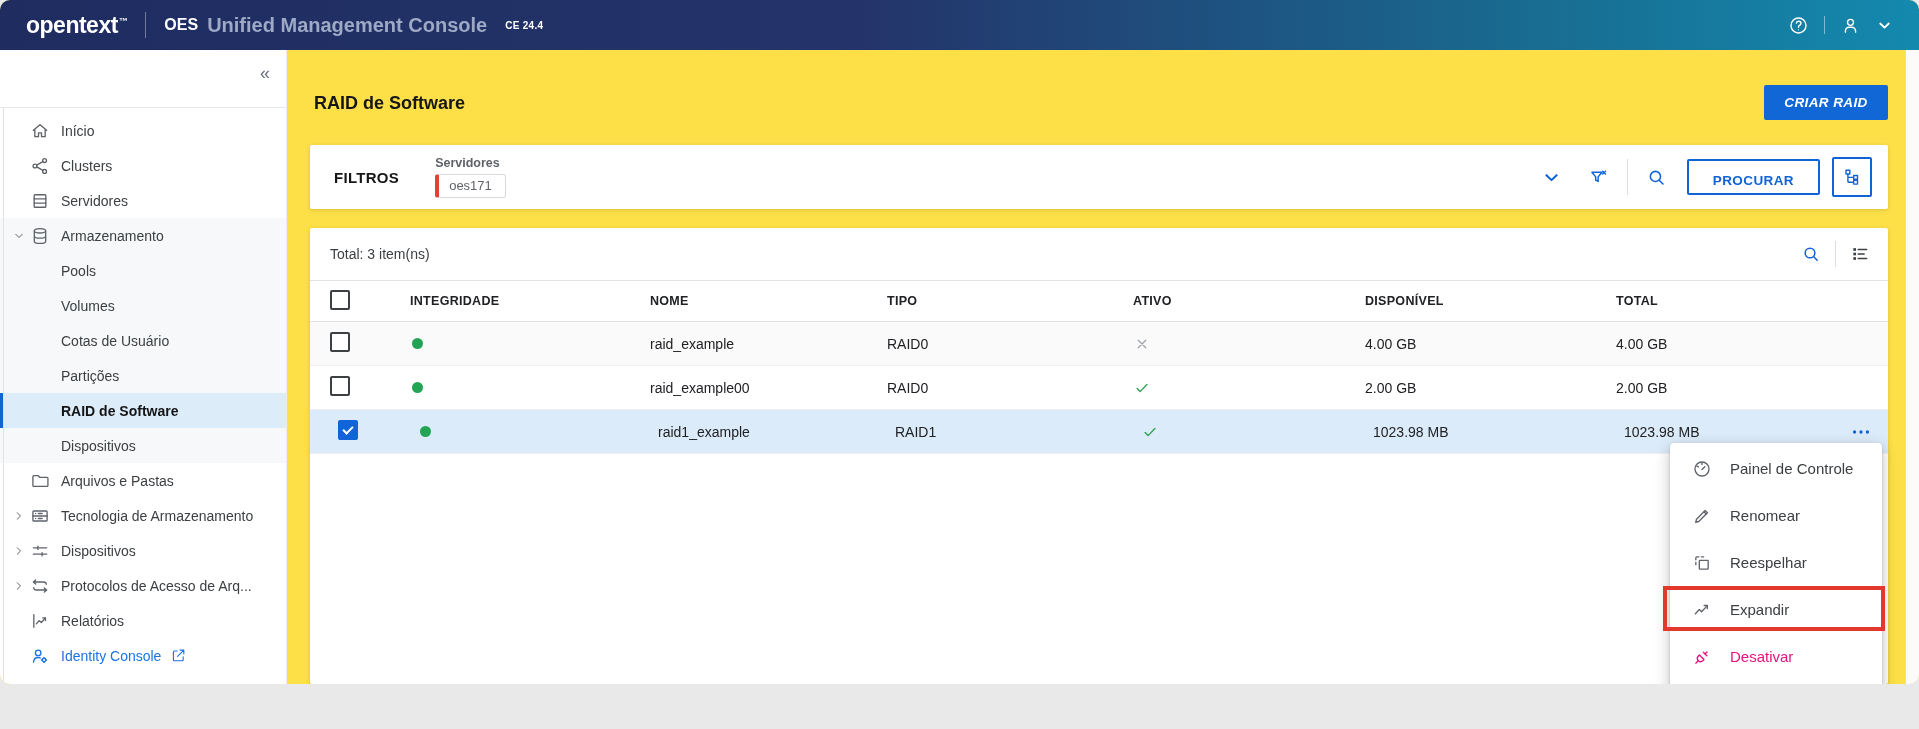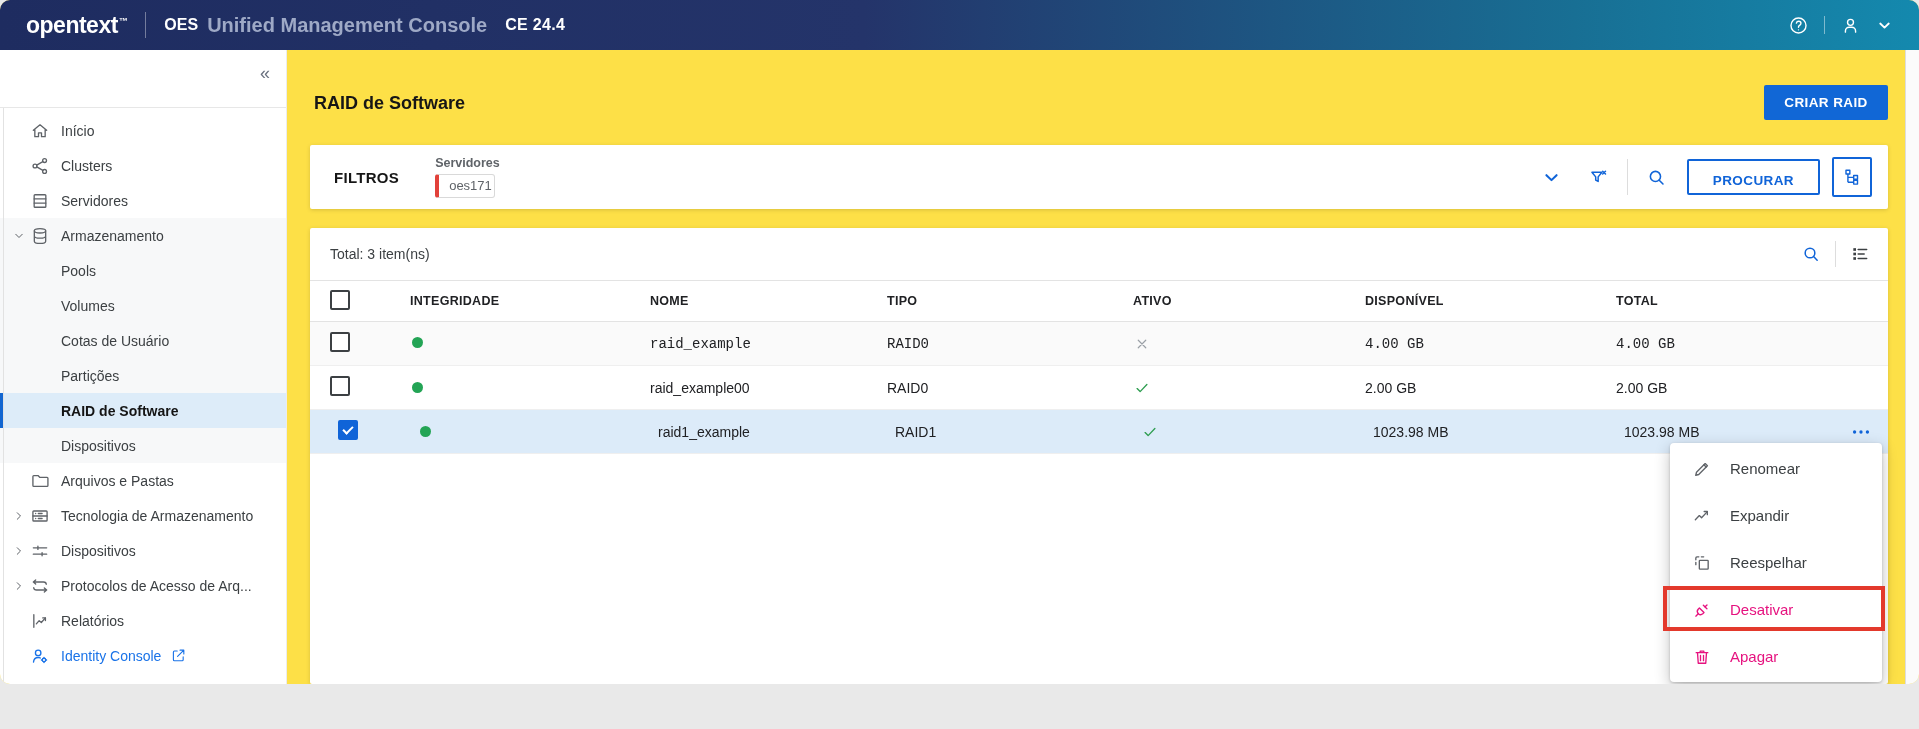--- a/index.html
+++ b/index.html
@@ -9,21 +9,21 @@
 
   
   .hdr{position:absolute;left:0;top:0;width:100%;height:50px;box-sizing:border-box;
        background:linear-gradient(90deg,#1e2c60 0%,#24346a 45%,#186f94 82%,#1489ae 100%);
        display:flex;align-items:center;padding:0 26px;color:#fff;z-index:10;}
   .logo{font-size:23px;font-weight:700;letter-spacing:-0.5px;}
   .logo sup{font-size:9px;font-weight:700;margin-left:1px;}
   .hdr-div{width:1px;height:26px;background:rgba(255,255,255,.38);margin:0 18px;}
   .prod{font-size:16px;font-weight:700;}
   .prod-suffix{font-size:20px;font-weight:700;color:#9ea9c6;margin-left:9px;}
-  .ver{font-size:16px;font-weight:700;margin-left:18px;letter-spacing:.3px;}
+  .ver{font-size:10px;font-weight:700;margin-left:18px;letter-spacing:.3px;}
   .hdr-right{margin-left:auto;display:flex;align-items:center;gap:15px;}
   .hdr-ic{width:21px;height:21px;color:#fff;cursor:pointer;display:inline-flex;}
   .hdr-sep{width:1px;height:18px;background:rgba(255,255,255,.45);}
   .hdr-caret{width:17px;height:17px;color:#fff;cursor:pointer;display:inline-flex;}
 
   
   .sidebar{position:absolute;left:0;top:50px;width:287px;bottom:0;background:#fff;
            border-right:1px solid #ececec;box-sizing:border-box;z-index:5;}
   .sb-top{height:57px;border-bottom:1px solid #e7e7e7;position:relative;}
   .collapse{position:absolute;right:16px;top:14px;color:#6b7280;font-size:18px;cursor:pointer;line-height:1;}
@@ -41,30 +41,30 @@
   .nav-item.selected .nav-label{font-weight:700;color:#141414;}
   .nav-item.selected::before{content:"";position:absolute;left:0;top:0;bottom:0;width:4px;background:#1266d1;}
   .nav-item.link,.nav-item.link .icn{color:#1a73e8;}
   .nav-item .ext{width:17px;height:17px;margin-left:9px;color:#1a73e8;}
   .nav-item .ext svg{width:17px;height:17px;}
 
   
   .page-title{position:absolute;left:314px;top:93px;font-size:18px;font-weight:700;color:#161616;}
   .btn-primary{position:absolute;left:1764px;top:85px;width:124px;height:35px;background:#1167d6;
                color:#fff;border:none;border-radius:2px;font-family:inherit;font-size:13.5px;
-               font-weight:700;letter-spacing:.4px;cursor:pointer;}
+               font-weight:700;letter-spacing:.4px;cursor:pointer;font-style:italic;}
   .card{background:#fff;box-shadow:0 1px 4px rgba(0,0,0,.15);border-radius:2px;box-sizing:border-box;}
 
   
   .filter-card{position:absolute;left:310px;top:145px;width:1578px;height:64px;
                display:flex;align-items:center;padding:0 16px;}
   .filters-title{font-size:15px;font-weight:700;color:#161616;letter-spacing:.3px;margin:0 36px 0 8px;}
   .fgroup-label{font-size:12.5px;font-weight:700;color:#5f6368;}
   .chip{display:inline-flex;margin-top:4px;border:1px solid #d9d9d9;border-left:4px solid #e2413a;
-        border-radius:3px;padding:3px 2px 4px 10px;font-size:13px;color:#5f6368;cursor:pointer;}
+        border-radius:3px;padding:3px 13px 4px 10px;font-size:13px;color:#5f6368;cursor:pointer;}
   .filter-right{margin-left:auto;display:flex;align-items:center;}
   .f-ic{width:21px;height:21px;color:#1064d8;cursor:pointer;display:inline-flex;}
   .f-ic svg{width:21px;height:21px;}
   .v-div{width:1px;height:36px;background:#ddd;}
   .btn-outline{height:36px;border:2px solid #1064d8;border-radius:2px;background:#fff;color:#1064d8;
                font-family:inherit;font-size:13.5px;font-weight:700;letter-spacing:.4px;
                padding:12px 24px;cursor:pointer;}
   .btn-sq{width:36px;height:36px;border:2px solid #1064d8;border-radius:2px;background:#fff;
           color:#1064d8;display:inline-flex;align-items:center;justify-content:center;cursor:pointer;padding:0;}
   .btn-sq svg{width:20px;height:20px;}
@@ -77,21 +77,21 @@
   .tbl-tools{margin-left:auto;display:flex;align-items:center;gap:14px;}
   .t-ic{width:20px;height:20px;display:inline-flex;cursor:pointer;}
   .t-ic svg{width:20px;height:20px;}
   .blue{color:#1064d8;} .gray{color:#3c4043;}
   .v-div2{width:1px;height:26px;background:#ddd;}
   .grid{display:grid;grid-template-columns:80px 240px 237px 246px 232px 251px 1fr;
         align-items:center;padding-left:20px;box-sizing:border-box;}
   .tbl-head{height:42px;border-top:1px solid #e3e3e3;border-bottom:1px solid #e3e3e3;
             font-size:12.5px;font-weight:700;color:#202124;letter-spacing:.3px;}
   .tr{height:44px;border-bottom:1px solid #efefef;font-size:14px;color:#202124;position:relative;}
-  .tr.stripe{background:#fafafa;font-family:Liberation Mono, monospace;}
+  .tr.stripe{background:#fafafa;}
   .tr.selected{background:#dcebf9;padding-left:28px;}
   .cb{width:16px;height:16px;border:2px solid #3c4043;border-radius:2px;display:inline-block;
       position:relative;cursor:pointer;background:#fff;}
   .cb.checked{background:#1064d8;border-color:#1064d8;}
   .cb.checked::after{content:"";position:absolute;left:3px;top:3.5px;width:8px;height:4px;
       border-left:2px solid #fff;border-bottom:2px solid #fff;transform:rotate(-45deg);}
   .dot{width:11px;height:11px;border-radius:50%;background:#23a455;display:inline-block;margin-left:2px;}
   .st-ic{width:18px;height:18px;display:inline-flex;}
   .st-ic svg{width:18px;height:18px;}
   .ok{color:#2f9e51;} .no{color:#9aa0a6;}
@@ -427,44 +427,53 @@
             </svg>
           </span>
         </div>
       </div>
   </div>
 
   <div class="menu">
       <div class="menu-item">
         <span class="icn">
           <svg viewBox="0 0 24 24" fill="none" stroke="currentColor" stroke-width="1.6" stroke-linecap="round" stroke-linejoin="round">
+            <circle cx="12" cy="12" r="8.4"></circle>
+            <path d="M12 12.7l3.4-3.4M12 4.7v2M6 8.5l1.7 1"></path>
+          </svg>
+        </span>
+        <span>Painel de Controle</span>
+      </div>
+      <div class="menu-item">
+        <span class="icn">
+          <svg viewBox="0 0 24 24" fill="none" stroke="currentColor" stroke-width="1.6" stroke-linecap="round" stroke-linejoin="round">
             <path d="M4.5 19.5l.9-3.6L15.8 5.5l2.7 2.7L8.1 18.6l-3.6.9z"></path>
             <path d="M14.3 7l2.7 2.7"></path>
           </svg>
         </span>
         <span>Renomear</span>
       </div>
       <div class="menu-item">
         <span class="icn">
           <svg viewBox="0 0 24 24" fill="none" stroke="currentColor" stroke-width="1.6" stroke-linecap="round" stroke-linejoin="round">
+            <rect x="8.8" y="8.8" width="10.6" height="10.6" rx="0.8"></rect>
+            <path d="M4.6 8.2V5.9c0-.7.6-1.3 1.3-1.3h2.3M11.2 4.6h2.8M4.6 11.2v2.8"></path>
+          </svg>
+        </span>
+        <span>Reespelhar</span>
+      </div>
+      <div class="menu-item">
+        <span class="icn">
+          <svg viewBox="0 0 24 24" fill="none" stroke="currentColor" stroke-width="1.6" stroke-linecap="round" stroke-linejoin="round">
             <path d="M4 16.5l4.8-5 2.7 2.6 6.9-7.3"></path>
             <path d="M14.6 6.6h3.8v3.8"></path>
           </svg>
         </span>
         <span>Expandir</span>
       </div>
-      <div class="menu-item">
-        <span class="icn">
-          <svg viewBox="0 0 24 24" fill="none" stroke="currentColor" stroke-width="1.6" stroke-linecap="round" stroke-linejoin="round">
-            <rect x="8.8" y="8.8" width="10.6" height="10.6" rx="0.8"></rect>
-            <path d="M4.6 8.2V5.9c0-.7.6-1.3 1.3-1.3h2.3M11.2 4.6h2.8M4.6 11.2v2.8"></path>
-          </svg>
-        </span>
-        <span>Reespelhar</span>
-      </div>
       <div class="menu-item danger">
         <span class="icn">
           <svg viewBox="0 0 24 24" fill="none" stroke="currentColor" stroke-width="1.6" stroke-linecap="round" stroke-linejoin="round">
             <path d="M8.9 9.6 14.4 15.1 12.9 16.6a3.9 3.9 0 0 1-5.5-5.5z"></path>
             <path d="M4.6 19.4l3.1-3.1M13.6 6.2l1.9 1.9M17.9 10.5l-1.9-1.9M15.4 8.5l2.6-2.6"></path>
           </svg>
         </span>
         <span>Desativar</span>
       </div>
       <div class="menu-item danger">

